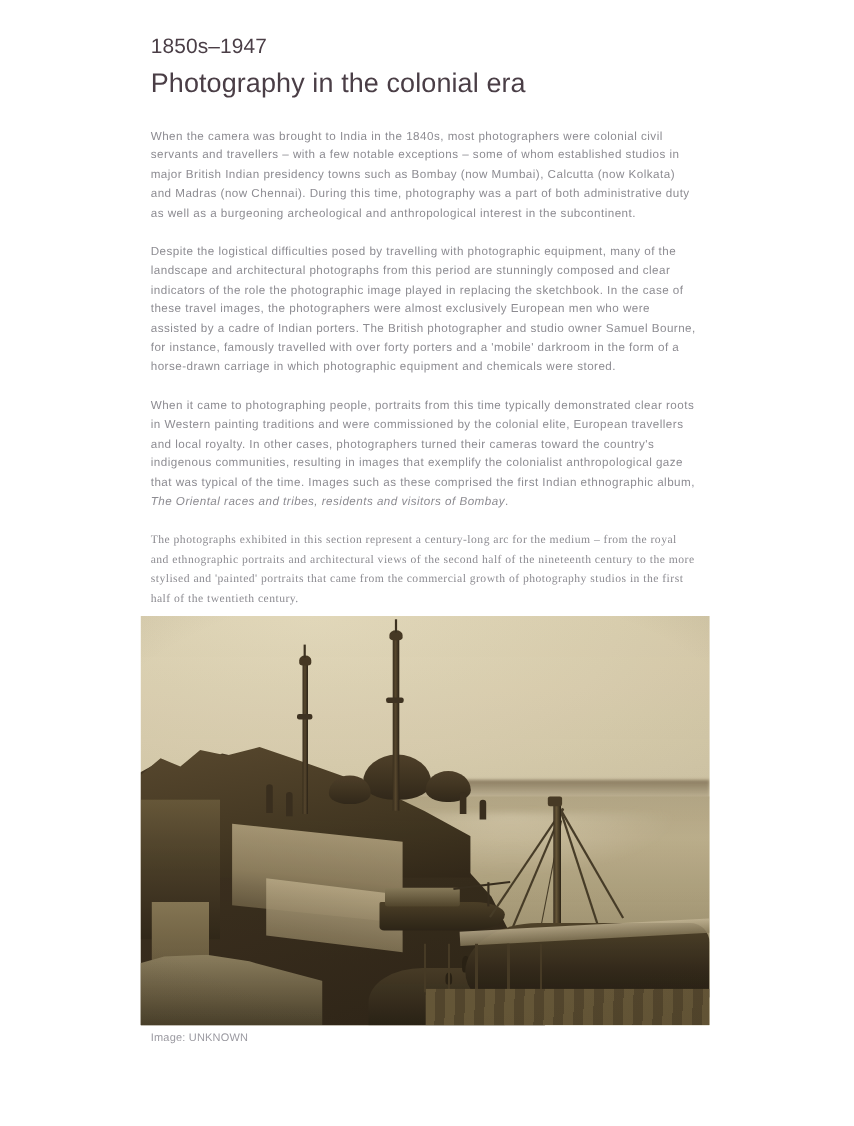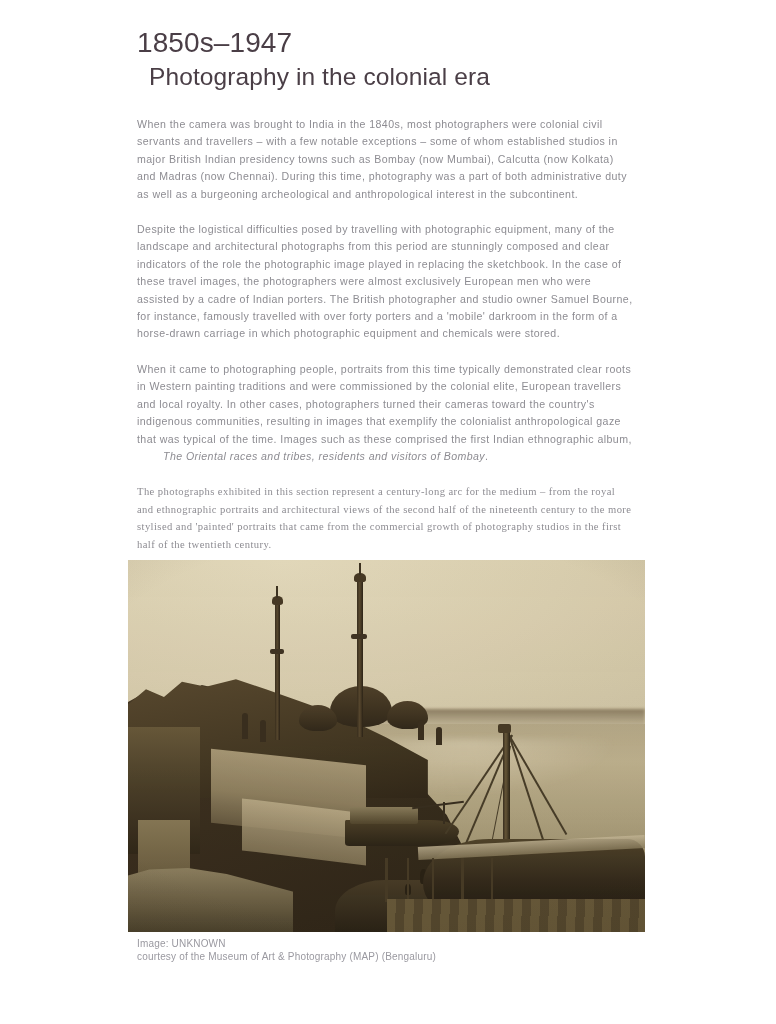--- a/index.html
+++ b/index.html
@@ -18,34 +18,34 @@
   .page {
     position: relative;
     width: 776px;
     height: 1024px;
     background: #ffffff;
     box-sizing: border-box;
     padding: 28px 130px 0 137px;
   }
 
   .eyebrow {
-    font-size: 28px;
+    font-size: 19px;
     line-height: 30px;
     color: #4a3e46;
     letter-spacing: 0.1px;
     margin: 0 0 2px 0;
     font-weight: 400;
   }
 
   .title {
     font-size: 24.5px;
     line-height: 34px;
     color: #4a3e46;
     letter-spacing: 0.1px;
-    margin: 0 0 22px 12px;
+    margin: 0 0 22px 0;
     font-weight: 400;
   }
 
   .body-copy {
     max-width: 496px;
   }
 
   .body-copy p {
     font-size: 10.6px;
     line-height: 17.4px;
@@ -55,21 +55,20 @@
     text-align: left;
   }
 
   .body-copy p:last-child {
     margin-bottom: 0;
     font-family: Liberation Serif, serif;
   }
 
   .body-copy em {
     font-style: italic;
-    margin-left: 26px;
   }
 
   
   .figure {
     position: absolute;
     left: 128px;
     top: 560px;
     width: 517px;
     height: 372px;
   }
@@ -483,16 +482,15 @@
       <div class="poles"></div>
       <div class="deck"></div>
 
       <div class="tone"></div>
       <div class="vignette"></div>
     </div>
   </div>
 
   <div class="caption">
     <div class="line">Image: UNKNOWN</div>
-    <div class="line">courtesy of the Museum of Art &amp; Photography (MAP) (Bengaluru)</div>
   </div>
 
 </div>
 
 </body></html>

